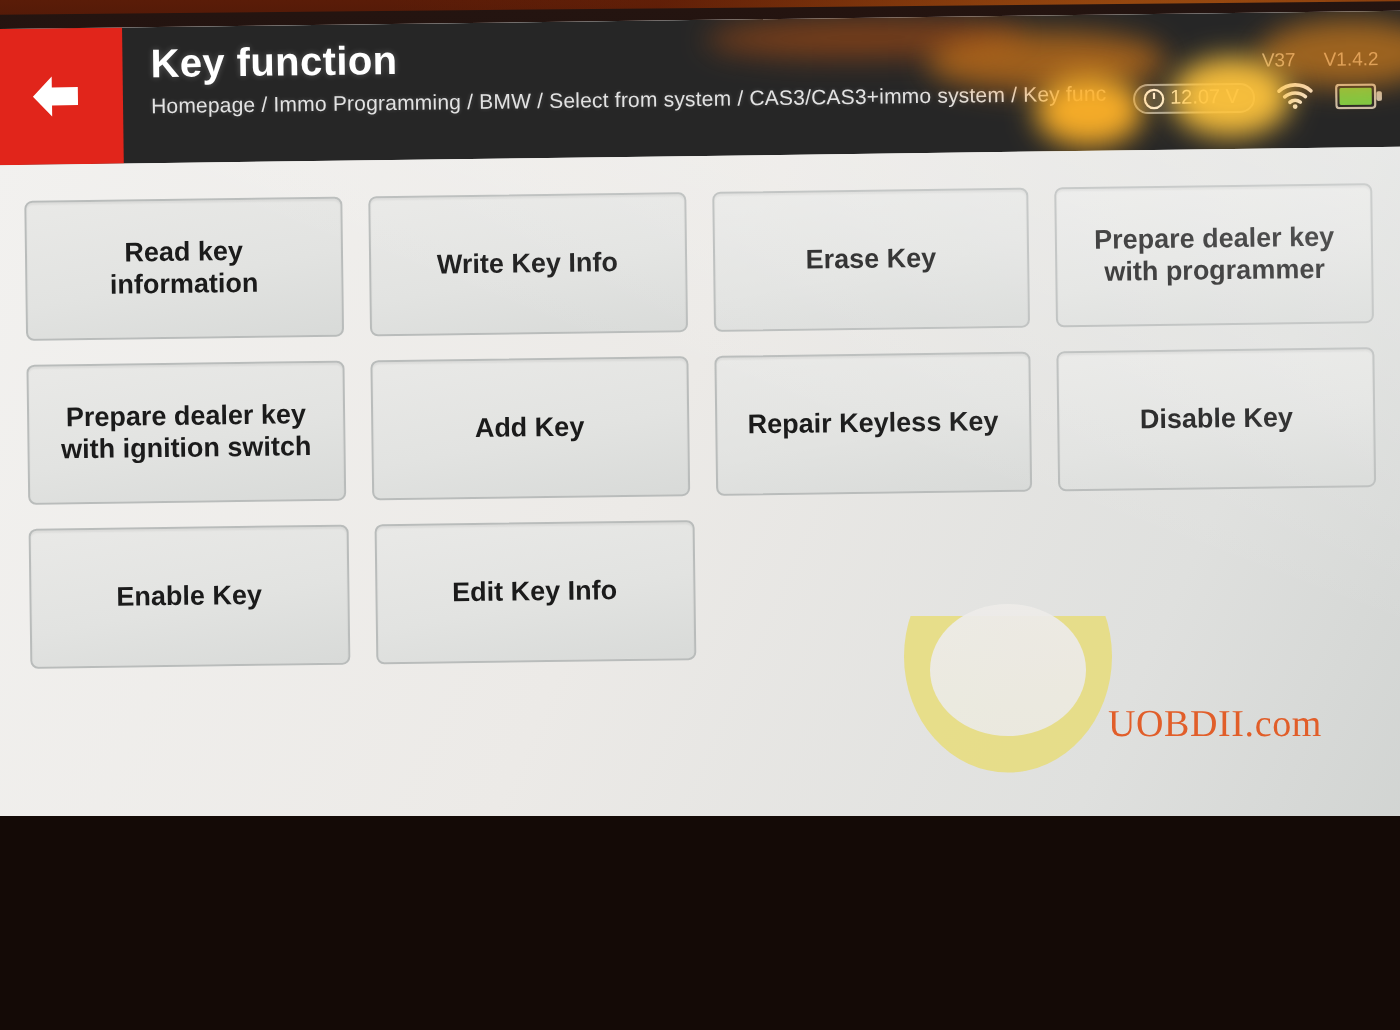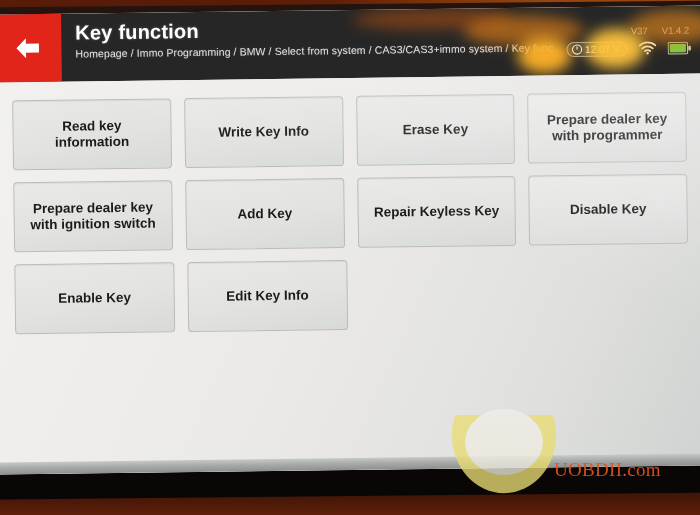--- a/index.html
+++ b/index.html
@@ -9,21 +9,21 @@
     height: 515px;
     overflow: hidden;
     background: #140a06;
     font-family: "Liberation Sans", sans-serif;
   }
 
   
   #scene {
     position: relative;
     width: 700px;
-    height: 515px;
+    height: 408px;
     overflow: hidden;
     background:
       radial-gradient(ellipse 520px 150px at 600px 30px, rgba(255,150,30,0.55) 0%, rgba(120,40,5,0.25) 55%, rgba(0,0,0,0) 80%),
       linear-gradient(180deg, #5a1c08 0%, #2a0f05 16%, #120805 40%, #0d0705 72%, #3a1307 95%, #5e2009 100%);
   }
 
   
   #bezel {
     position: absolute;
     left: -6px; top: 4px;

